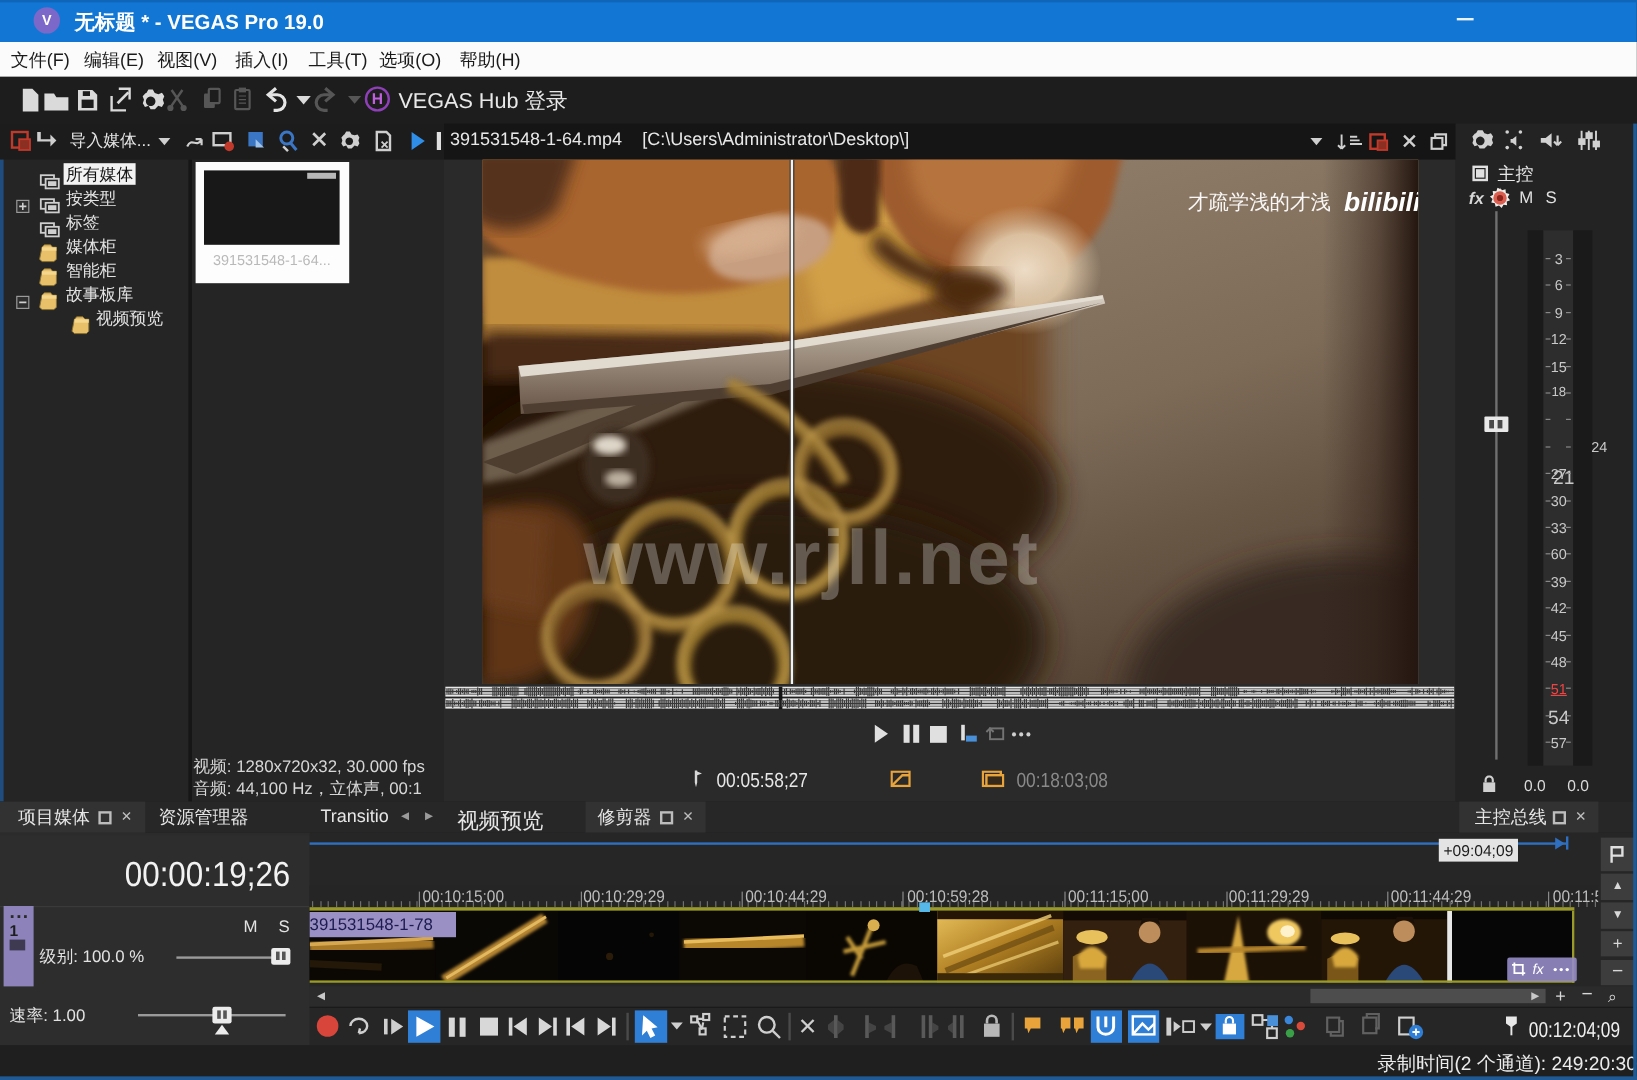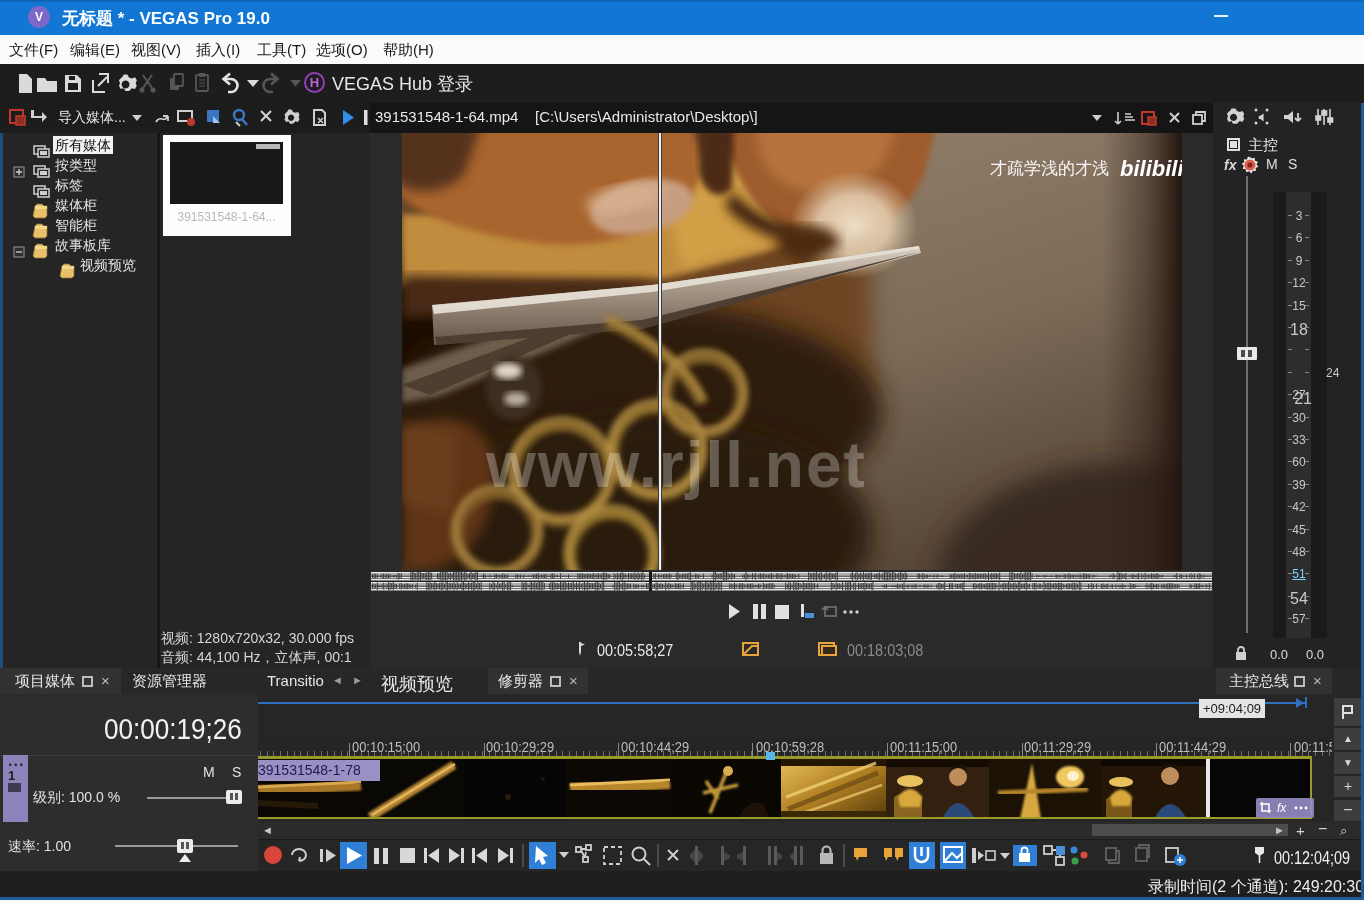--- a/index.html
+++ b/index.html
@@ -1278,21 +1278,21 @@
 <div class="a" style="left:1305px;top:237px;width:4px;height:1px;background:#888;"></div>
 <div class="a" style="left:1286px;top:254px;width:26px;text-align:center;color:#c9c9c9;font-size:12px;">9</div>
 <div class="a" style="left:1288px;top:260px;width:4px;height:1px;background:#888;"></div>
 <div class="a" style="left:1305px;top:260px;width:4px;height:1px;background:#888;"></div>
 <div class="a" style="left:1286px;top:276px;width:26px;text-align:center;color:#c9c9c9;font-size:12px;">12</div>
 <div class="a" style="left:1288px;top:282px;width:4px;height:1px;background:#888;"></div>
 <div class="a" style="left:1305px;top:282px;width:4px;height:1px;background:#888;"></div>
 <div class="a" style="left:1286px;top:299px;width:26px;text-align:center;color:#c9c9c9;font-size:12px;">15</div>
 <div class="a" style="left:1288px;top:305px;width:4px;height:1px;background:#888;"></div>
 <div class="a" style="left:1305px;top:305px;width:4px;height:1px;background:#888;"></div>
-<div class="a" style="left:1286px;top:321px;width:26px;text-align:center;color:#c9c9c9;font-size:16px;">18</div>
+<div class="a" style="left:1286px;top:321px;width:26px;text-align:center;color:#c9c9c9;font-size:11px;">18</div>
 <div class="a" style="left:1288px;top:327px;width:4px;height:1px;background:#888;"></div>
 <div class="a" style="left:1305px;top:327px;width:4px;height:1px;background:#888;"></div>
 <div class="a" style="left:1286px;top:343px;width:26px;text-align:right;color:#c9c9c9;font-size:16px;margin-top:47px;">21</div>
 <div class="a" style="left:1288px;top:349px;width:4px;height:1px;background:#888;"></div>
 <div class="a" style="left:1305px;top:349px;width:4px;height:1px;background:#888;"></div>
 <div class="a" style="left:1286px;top:366px;width:26px;text-align:center;color:#c9c9c9;font-size:12px;padding-left:40px;">24</div>
 <div class="a" style="left:1288px;top:372px;width:4px;height:1px;background:#888;"></div>
 <div class="a" style="left:1305px;top:372px;width:4px;height:1px;background:#888;"></div>
 <div class="a" style="left:1286px;top:388px;width:26px;text-align:center;color:#c9c9c9;font-size:12px;">27</div>
 <div class="a" style="left:1288px;top:394px;width:4px;height:1px;background:#888;"></div>
@@ -1311,21 +1311,21 @@
 <div class="a" style="left:1305px;top:484px;width:4px;height:1px;background:#888;"></div>
 <div class="a" style="left:1286px;top:500px;width:26px;text-align:center;color:#c9c9c9;font-size:12px;">42</div>
 <div class="a" style="left:1288px;top:506px;width:4px;height:1px;background:#888;"></div>
 <div class="a" style="left:1305px;top:506px;width:4px;height:1px;background:#888;"></div>
 <div class="a" style="left:1286px;top:523px;width:26px;text-align:center;color:#c9c9c9;font-size:12px;">45</div>
 <div class="a" style="left:1288px;top:529px;width:4px;height:1px;background:#888;"></div>
 <div class="a" style="left:1305px;top:529px;width:4px;height:1px;background:#888;"></div>
 <div class="a" style="left:1286px;top:545px;width:26px;text-align:center;color:#c9c9c9;font-size:12px;">48</div>
 <div class="a" style="left:1288px;top:551px;width:4px;height:1px;background:#888;"></div>
 <div class="a" style="left:1305px;top:551px;width:4px;height:1px;background:#888;"></div>
-<div class="a" style="left:1286px;top:567px;width:26px;text-align:center;color:#7dd3fc;font-size:12px;text-decoration:underline;">51</div>
+<div class="a" style="left:1286px;top:567px;width:26px;text-align:center;color:#ef4444;font-size:12px;text-decoration:underline;">51</div>
 <div class="a" style="left:1288px;top:573px;width:4px;height:1px;background:#888;"></div>
 <div class="a" style="left:1305px;top:573px;width:4px;height:1px;background:#888;"></div>
 <div class="a" style="left:1286px;top:590px;width:26px;text-align:center;color:#c9c9c9;font-size:16px;">54</div>
 <div class="a" style="left:1288px;top:596px;width:4px;height:1px;background:#888;"></div>
 <div class="a" style="left:1305px;top:596px;width:4px;height:1px;background:#888;"></div>
 <div class="a" style="left:1286px;top:612px;width:26px;text-align:center;color:#c9c9c9;font-size:12px;">57</div>
 <div class="a" style="left:1288px;top:618px;width:4px;height:1px;background:#888;"></div>
 <div class="a" style="left:1305px;top:618px;width:4px;height:1px;background:#888;"></div>
 </div>
 

